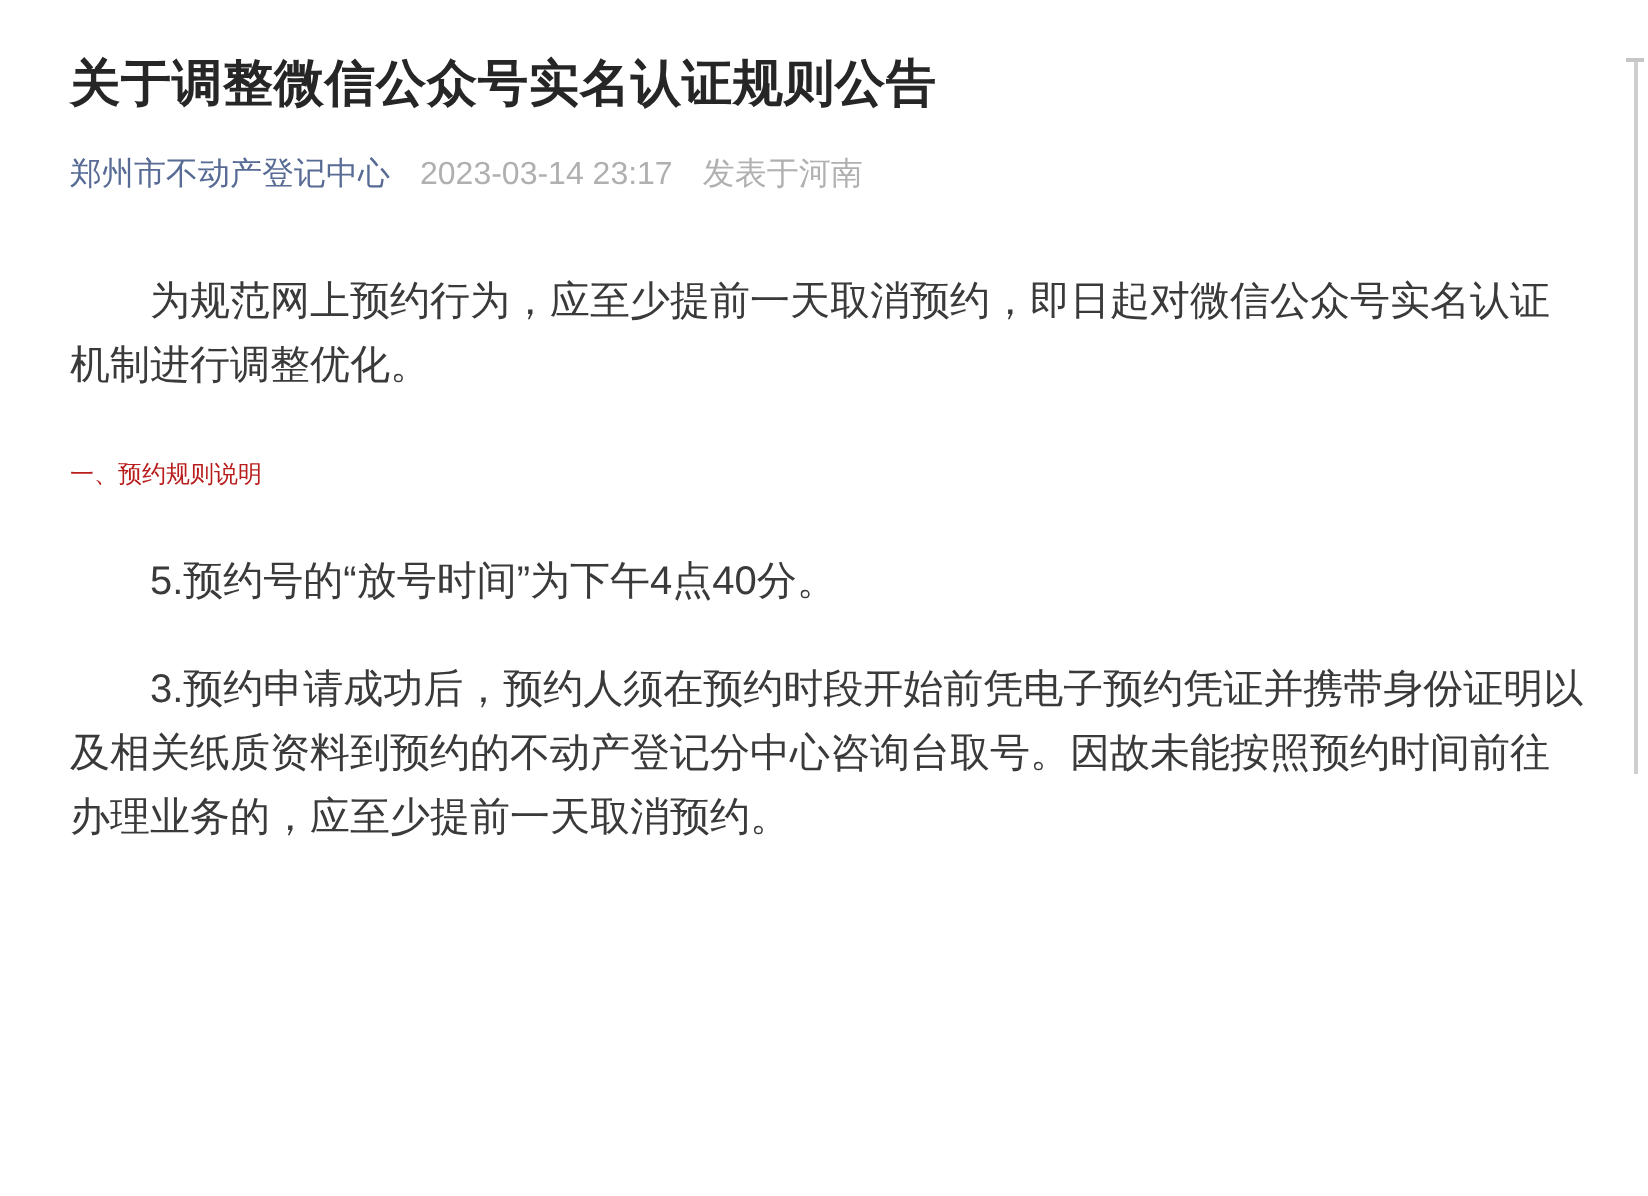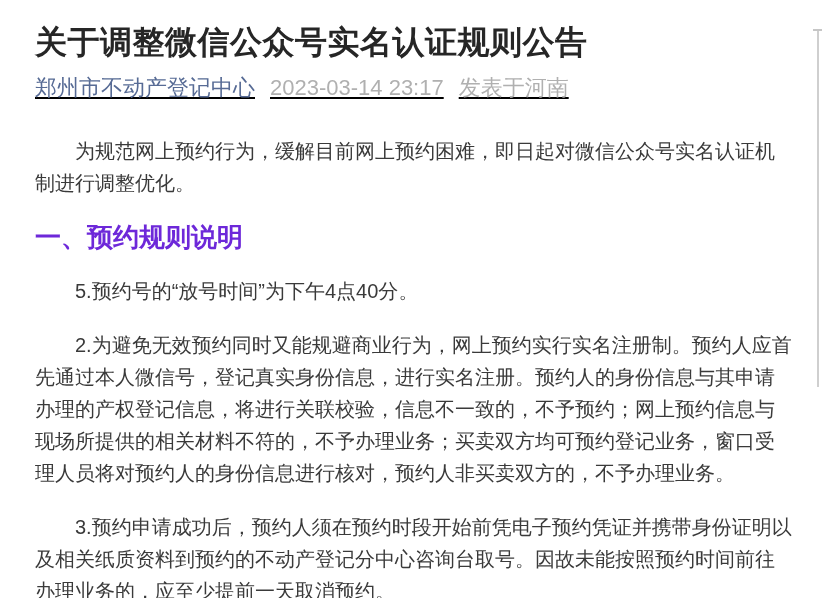--- a/index.html
+++ b/index.html
@@ -14,32 +14,31 @@
     position: relative;
     font-family: "Liberation Sans", sans-serif;
   }
   .article {
     box-sizing: border-box;
     width: 795px;
     padding: 26px 0 0 35px;
   }
   .page-title {
     margin: 0 0 18px 0;
-    font-size: 32px;
+    font-size: 25px;
     line-height: 33px;
     font-weight: 700;
     color: #262626;
     letter-spacing: 0.5px;
   }
   .byline {
     margin: 0 0 36px 0;
-    font-size: 22px;
+    font-size: 16px;
     line-height: 22px;
     white-space: nowrap;
-    text-decoration: underline;
   }
   .account-name {
     color: #576b95;
     margin-right: 15px;
     cursor: pointer;
     text-decoration: none;
   }
   .meta {
     color: #b0b0b0;
     margin-right: 15px;
@@ -53,24 +52,24 @@
   p.para {
     margin: 22px 0 0 0;
     text-indent: 2em;
     word-break: break-all;
   }
   p.intro {
     margin: 0;
   }
   h2.section-heading {
     margin: 22px 0 0 0;
-    font-size: 26px;
+    font-size: 12px;
     line-height: 32px;
-    font-weight: 700;
-    color: #6d28d9;
+    font-weight: 400;
+    color: #b91c1c;
   }
   strong { font-weight: 400; }
   .scrollbar-thumb {
     position: absolute;
     top: 31px;
     right: 5px;
     width: 2px;
     height: 356px;
     background: #cfcfcf;
   }
@@ -89,27 +88,26 @@
 <div class="article">
 
   <h1 class="page-title">关于调整微信公众号实名认证规则公告</h1>
 
   <div class="byline">
     <a class="account-name">郑州市不动产登记中心</a><span class="meta">2023-03-14 23:17</span><span class="meta">发表于河南</span>
   </div>
 
   <div class="body-text">
 
-    <p class="para intro">为规范网上预约行为，缓解目前网上预约困难，即日起对微信公众号实名认证机制进行调整优化。</p>
+    <p class="para intro">为规范网上预约行为，应至少提前一天取消预约，即日起对微信公众号实名认证机制进行调整优化。</p>
 
     <h2 class="section-heading">一、预约规则说明</h2>
 
     <p class="para"><span>5.预约号的“放号时间”为下午</span><strong>4点40分</strong><span>。</span></p>
 
-    <p class="para"><span>2.为避免无效预约同时又能规避商业行为，网上预约实行实名注册制。预约人应首先通过本人微信号，登记真实身份信息，进行实名注册。预约人的身份信息与其申请办理的产权登记信息，将进行关联校验，信息不一致的，不予预约；网上预约信息与现场所提供的相关材料不符的，不予办理业务；买卖双方均可预约登记业务，窗口受理人员将对预约人的身份信息进行核对，预约人非买卖双方的，不予办理业务。</span></p>
 
     <p class="para"><span>3.预约申请成功后，预约人须在预约时段开始前凭电子预约凭证并携带身份证明以及相关纸质资料到预约的不动产登记分中心咨询台取号。因故未能按照预约时间前往办理业务的，应至少提前一天取消预约。</span></p>
 
   </div>
 </div>
 
 <div class="scrollbar-thumb"></div>
 <div class="scrollbar-thumb-cap"></div>
 
 </body></html>

